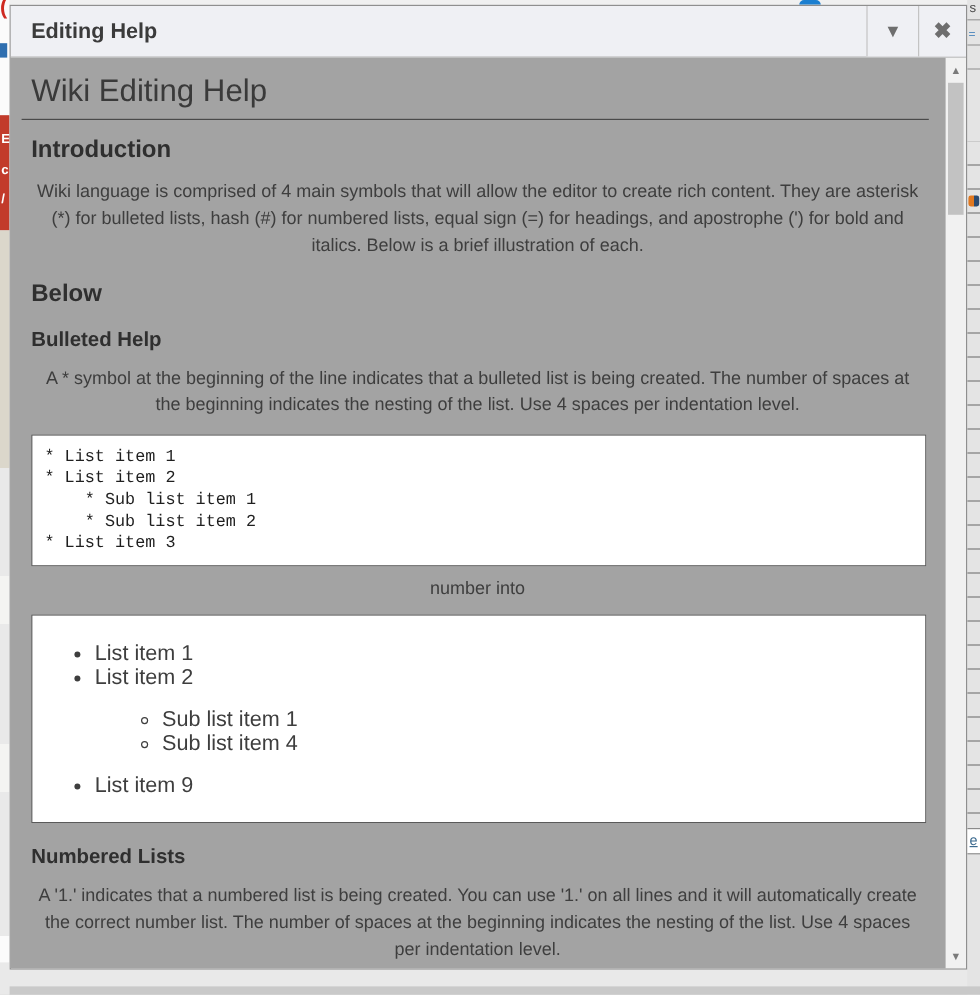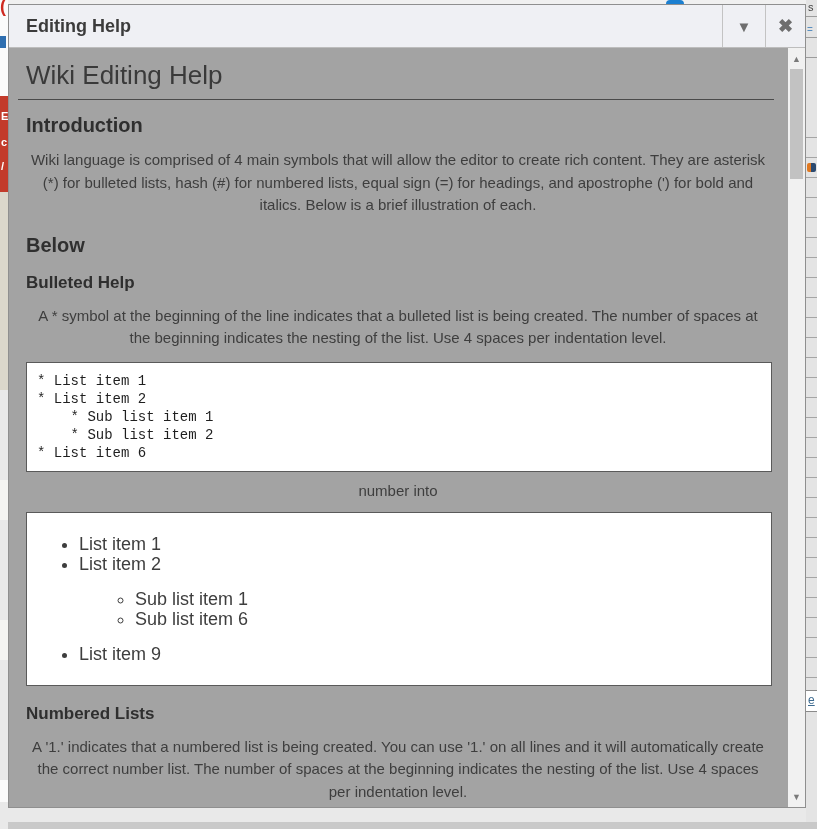--- a/index.html
+++ b/index.html
@@ -161,32 +161,32 @@
 
       <h2 class="lists">Below</h2>
 
       <h3>Bulleted Help</h3>
       <p>A * symbol at the beginning of the line indicates that a bulleted list is being created. The number of spaces at the beginning indicates the nesting of the list. Use 4 spaces per indentation level.</p>
 
       <pre>* List item 1
 * List item 2
     * Sub list item 1
     * Sub list item 2
-* List item 6
+* List item 3
 </pre>
 
       <p class="turns">number into</p>
 
       <div class="rendered-box">
         <ul>
           <li>List item 1</li>
           <li><span>List item 2</span>
             <ul>
               <li>Sub list item 1</li>
-              <li>Sub list item 6</li>
+              <li>Sub list item 4</li>
             </ul>
           </li>
           <li>List item 9</li>
         </ul>
       </div>
 
       <h3 class="numbered">Numbered Lists</h3>
       <p>A '1.' indicates that a numbered list is being created. You can use '1.' on all lines and it will automatically create the correct number list. The number of spaces at the beginning indicates the nesting of the list. Use 4 spaces per indentation level.</p>
 
       <pre>1. List item 1

